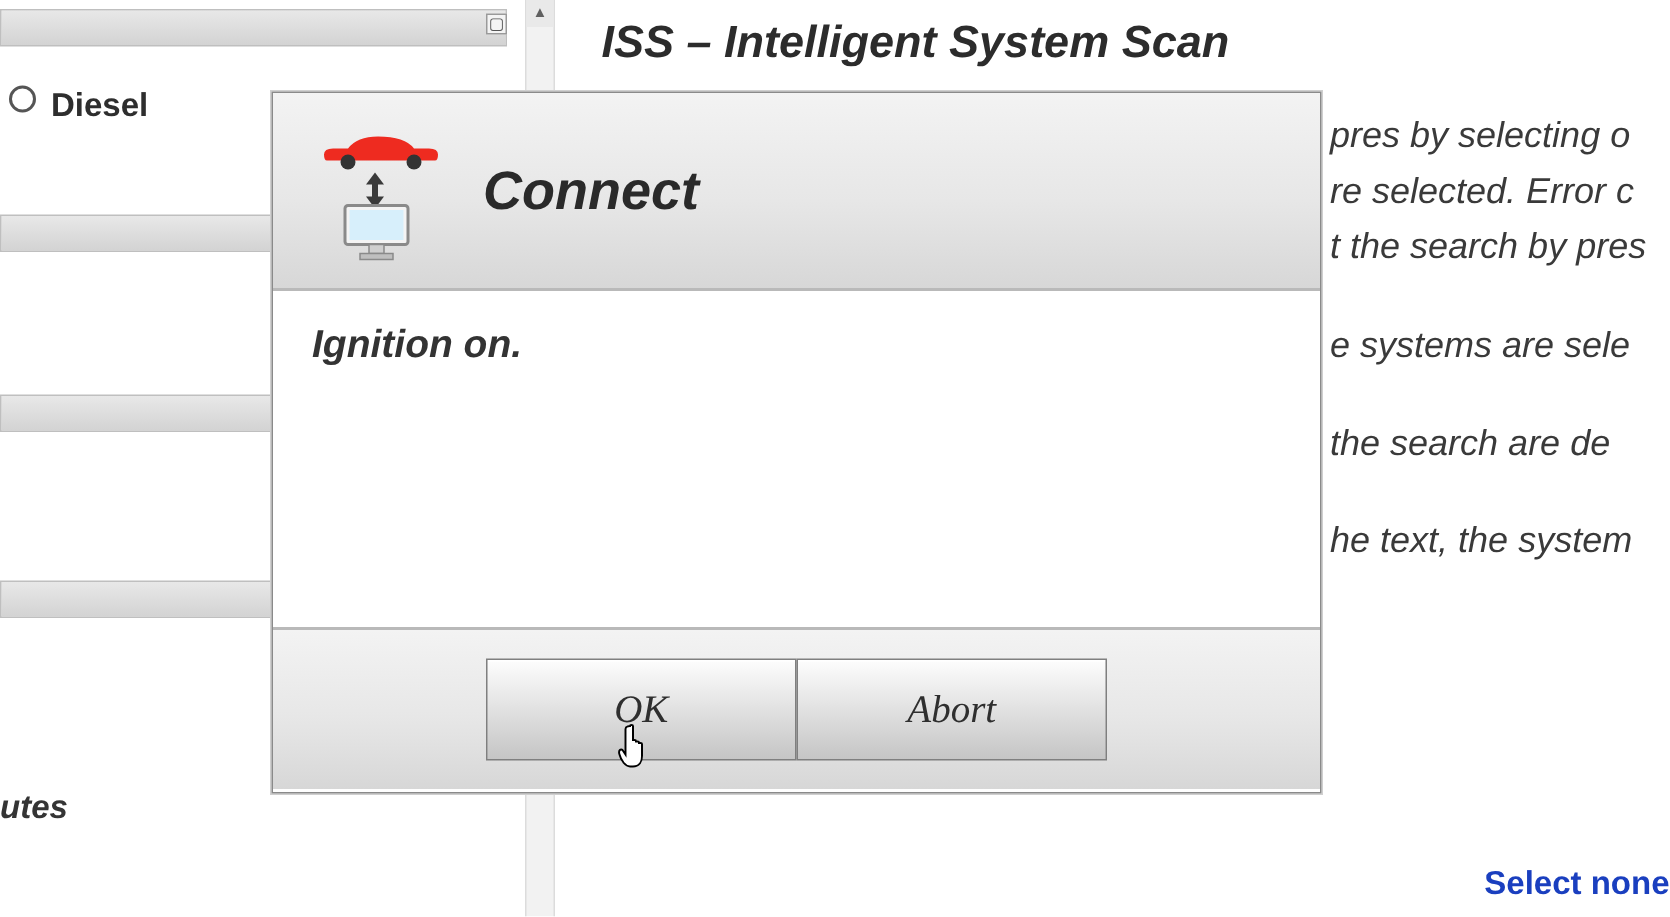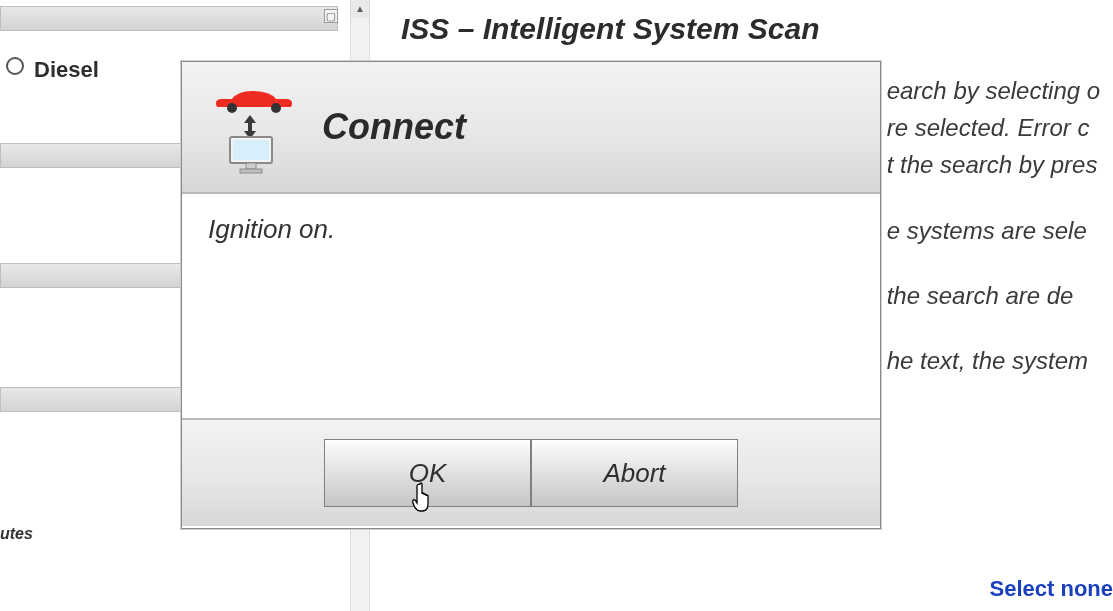--- a/index.html
+++ b/index.html
@@ -68,21 +68,21 @@
     border: 2px solid #555;
     border-radius: 50%;
     background: #fff;
     box-sizing: border-box;
   }
 
   .left-col .bottom-label {
     position: absolute;
     left: 0;
     top: 525px;
-    font-size: 16px;
+    font-size: 22px;
     font-weight: bold;
     font-style: italic;
     color: #343434;
   }
 
   
   .left-col .scroll-track {
     position: absolute;
     top: 0;
     left: 350px;
@@ -172,29 +172,31 @@
     color: #2a2a2a;
     margin-left: 28px;
   }
   .dialog .dlg-body {
     height: 224px;
     padding: 20px 26px;
     box-sizing: border-box;
     font-size: 26px;
     font-style: italic;
     color: #333;
+    font-weight: bold;
   }
   .dialog .dlg-buttons {
     height: 108px;
     border-top: 2px solid #b9b9b9;
     background: linear-gradient(to bottom, #f3f3f3 0%, #e7e7e7 55%, #d7d7d7 100%);
     display: flex;
     align-items: center;
     justify-content: center;
     box-sizing: border-box;
+    font-family: Liberation Serif, serif;
   }
   .dialog .btn {
     width: 205px;
     height: 66px;
     border: 1px solid #7f7f7f;
     background: linear-gradient(to bottom, #fdfdfd 0%, #e4e4e4 45%, #c5c5c5 100%);
     font-size: 26px;
     font-style: italic;
     color: #2f2f2f;
     display: flex;
@@ -270,21 +272,21 @@
     <div class="scroll-up">▲</div>
   </div>
 </div>
 
 <div class="right-col">
   <h1 class="page-title">ISS – Intelligent System Scan</h1>
 
   <div class="body-text">
     <p>
       <span style="display:inline-block;width:480px;"></span>
-      <span>earch by selecting o</span><br>
+      <span>pres by selecting o</span><br>
       <span style="display:inline-block;width:480px;"></span>
       <span>re selected. Error c</span><br>
       <span style="display:inline-block;width:480px;"></span>
       <span>t the search by pres</span>
     </p>
     <p>
       <span style="display:inline-block;width:480px;"></span>
       <span>e systems are sele</span>
     </p>
     <p>

